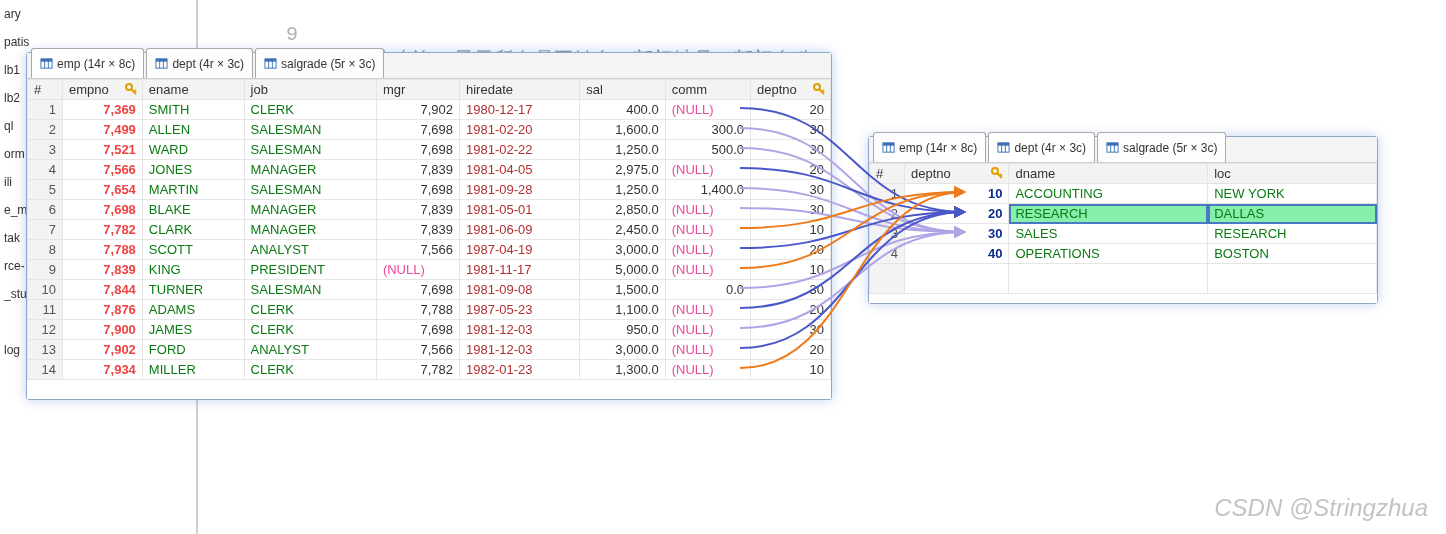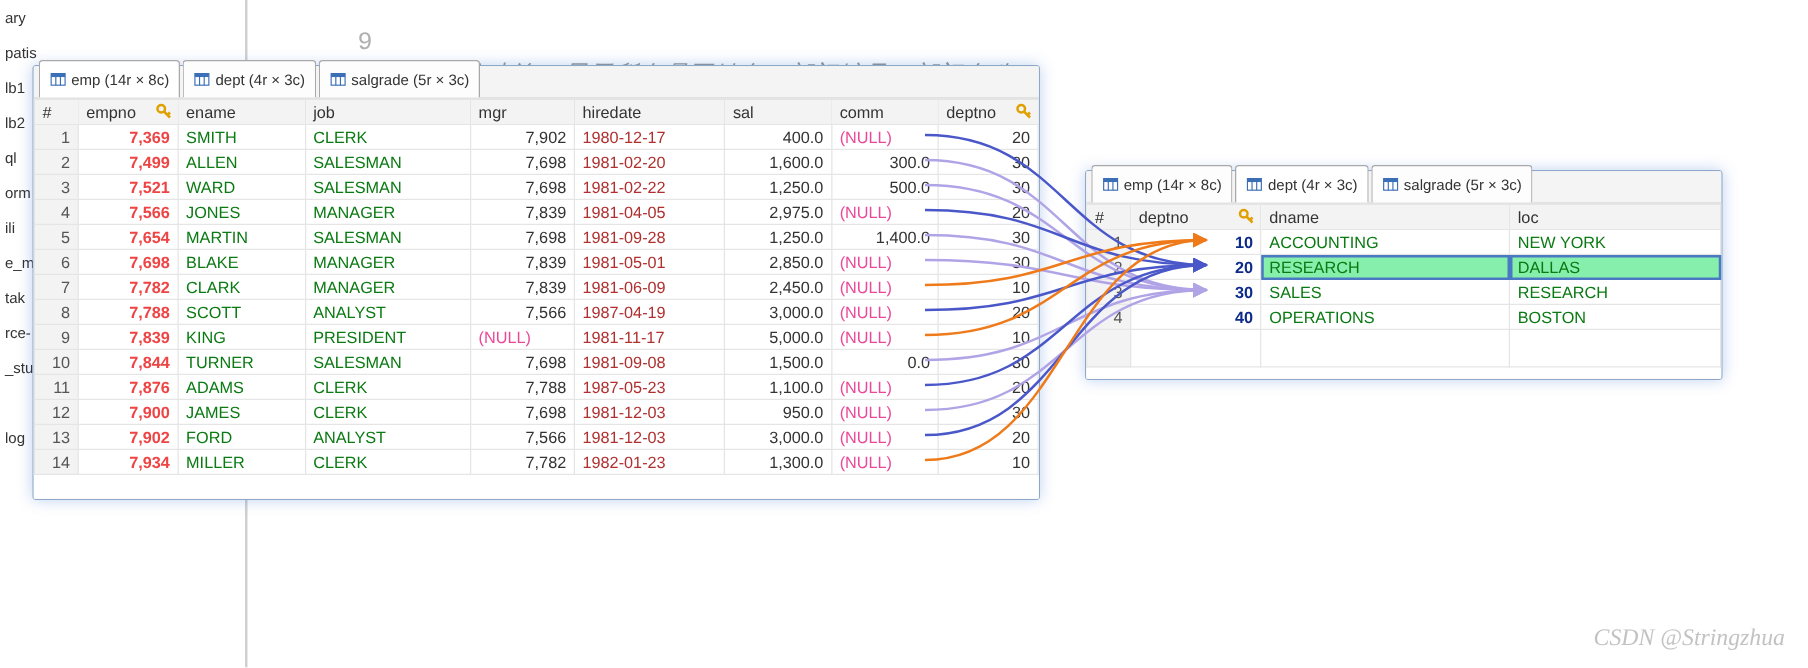--- a/index.html
+++ b/index.html
@@ -130,24 +130,23 @@
   .arrows {
     position:absolute;
     left:0; top:0; width:1446px; height:534px;
     pointer-events:none;
   }
 
   
   .watermark {
     position:absolute;
     right: 18px; bottom: 12px;
-    font-size: 19px;
+    font-size: 24px;
     color: rgba(120,120,120,0.45);
     font-style: italic;
-    font-family: Liberation Serif, serif;
   }
 
   
   .vline {
     position:absolute;
     left: 196px; top:0; width:2px; height: 534px;
     background: #d0d0d0;
   }
 </style>
 </head>

